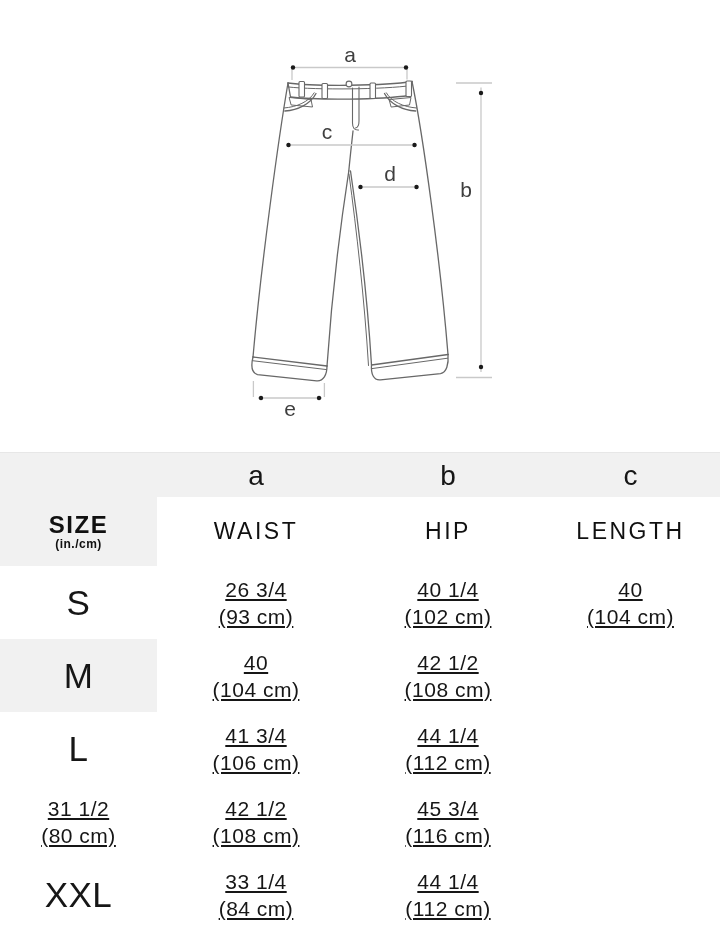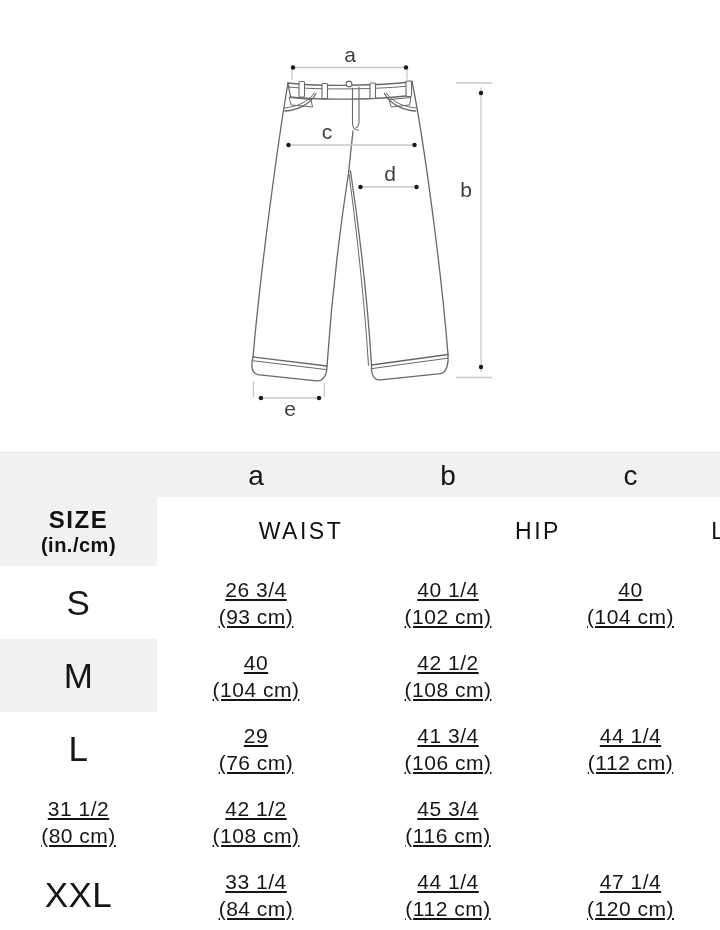--- a/index.html
+++ b/index.html
@@ -10,24 +10,24 @@
   .diagram{width:720px;height:452px;}
   .diagram svg{display:block;}
   .dim-label{font-family:"Liberation Sans",sans-serif;font-size:21px;fill:#3f3f3f;}
 
   
   .size-table{width:720px;}
   .trow{display:grid;grid-template-columns:157px 198px 186px 179px;}
   .cell{display:flex;align-items:center;justify-content:center;text-align:center;}
   .letters-row{height:44px;background:#f1f1f1;border-top:1px solid #e7e7e7;}
   .letter{font-size:28px;color:#161616;padding-top:2px;}
-  .header-row{height:69px;gap:45px;}
+  .header-row{height:69px;}
   .corner{background:#f1f1f1;flex-direction:column;line-height:1.15;}
   .corner-title{font-size:24px;font-weight:bold;letter-spacing:1.5px;color:#101010;}
-  .corner-sub{font-size:20px;font-weight:bold;letter-spacing:0.5px;color:#101010;}
+  .corner-sub{font-size:12px;font-weight:bold;letter-spacing:0.5px;color:#101010;}
   .col-header{font-size:23px;font-weight:normal;letter-spacing:2.5px;color:#101010;}
   .data-row{height:73px;}
   .size-cell{font-size:35px;color:#161616;letter-spacing:0.5px;}
   .data-row.alt .size-cell{background:#f1f1f1;}
   .value-cell{flex-direction:column;font-size:21px;line-height:27px;color:#161616;letter-spacing:0.5px;text-decoration:underline;}
 </style>
 </head>
 <body>
 
 <div class="page">
@@ -158,24 +158,20 @@
         </div>
       <div class="cell value-cell">
           <span>42 1/2</span>
           <span>(108 cm)</span>
         </div>
     </div>
 
     <div class="trow data-row">
       <div class="cell size-cell">L</div>
       <div class="cell value-cell">
-          <span>29</span>
-          <span>(76 cm)</span>
-        </div>
-      <div class="cell value-cell">
           <span>41 3/4</span>
           <span>(106 cm)</span>
         </div>
       <div class="cell value-cell">
           <span>44 1/4</span>
           <span>(112 cm)</span>
         </div>
     </div>
 
     <div class="trow data-row alt">
@@ -196,20 +192,16 @@
     <div class="trow data-row">
       <div class="cell size-cell">XXL</div>
       <div class="cell value-cell">
           <span>33 1/4</span>
           <span>(84 cm)</span>
         </div>
       <div class="cell value-cell">
           <span>44 1/4</span>
           <span>(112 cm)</span>
         </div>
-      <div class="cell value-cell">
-          <span>47 1/4</span>
-          <span>(120 cm)</span>
-        </div>
     </div>
 
   </div>
 </div>
 
 </body></html>

